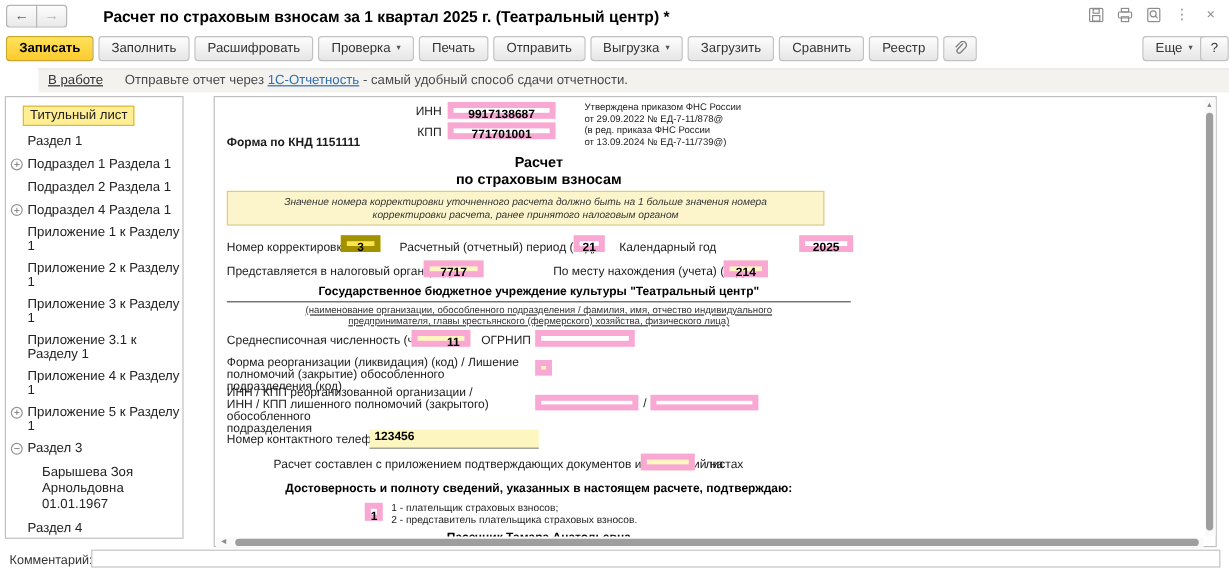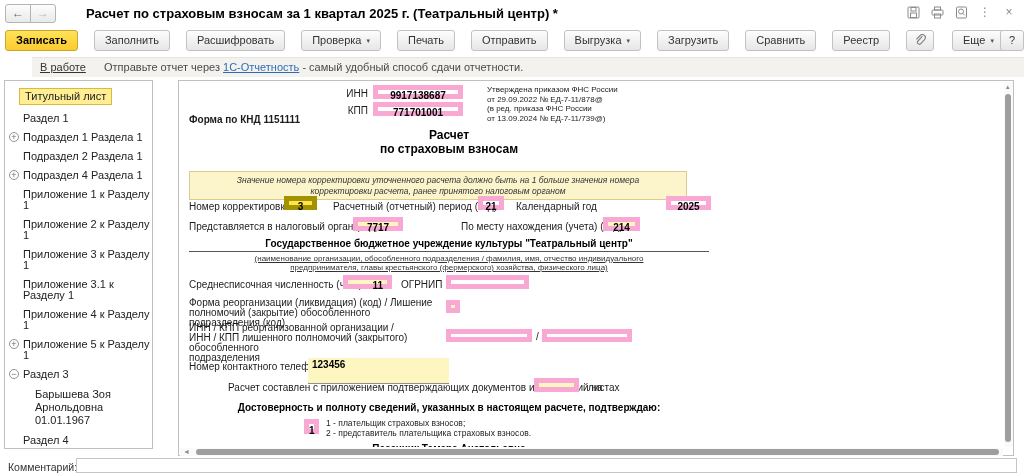--- a/index.html
+++ b/index.html
@@ -13,21 +13,21 @@
     font-size:12px; color:#5a6b80; cursor:pointer; }
   .navbtn.back { left:5px; border-radius:3px 0 0 3px; }
   .navbtn.fwd  { left:30px; border-radius:0 3px 3px 0; color:#b9b9b9; }
   .doc-title { position:absolute; left:86px; top:6px; font-size:13px; font-weight:bold; color:#000; }
   .winicons { position:absolute; right:8px; top:5px; display:flex; gap:10px; align-items:center; }
   .winicons .wi { width:14px; height:14px; display:flex; align-items:center; justify-content:center;
     color:#8c8c8c; font-size:12px; cursor:pointer; }
 
   
   .toolbar { position:absolute; left:0; top:28px; width:1024px; height:28px; background:#fff; }
-  .tb-left { position:absolute; left:5px; top:2px; display:flex; gap:16px; }
+  .tb-left { position:absolute; left:5px; top:2px; display:flex; gap:4px; }
   .btn { height:21px; padding:0 10px; border:1px solid #c2c2c2; border-radius:3px;
     background:linear-gradient(#fdfdfd,#e6e6e6); font-size:11px; line-height:19px;
     color:#333; cursor:pointer; display:inline-flex; align-items:center; gap:5px; white-space:nowrap; }
   .btn .caret { font-size:7px; color:#555; }
   .btn.primary { background:linear-gradient(#ffe25a,#fccb2e); border-color:#c9a62d;
     font-weight:bold; color:#000; }
   .btn.iconbtn { padding:0 7px; }
   .btn.more { position:absolute; left:952px; top:2px; }
   .btn.help { position:absolute; left:1000px; top:2px; padding:0 8px; }
 
@@ -60,27 +60,27 @@
   .lbl { position:absolute; font-size:10px; color:#1c1c1c; white-space:nowrap; }
   .fbox { position:absolute; border:5px solid #f9a8d4; background:#fff; font-size:10px;
     font-weight:bold; text-align:center; line-height:12px; color:#000; }
   .fbox.pale { background:#fdf6c0; }
   .fbox.bright { background:#ffe34a; border-color:#a39200; }
   .approval { position:absolute; left:307px; top:3px; font-size:8px; line-height:9.5px; color:#222; }
   .formtitle { position:absolute; left:9px; top:46px; width:520px; text-align:center;
     font-size:12px; font-weight:bold; line-height:14px; color:#000; }
   .notice { position:absolute; left:9px; top:77px; width:498px; background:#fcf5cc;
     border:1px solid #d9cd8e; padding:3px 24px; font-size:8.5px; font-style:italic;
-    text-align:center; color:#333; line-height:10.5px;margin-top:12px; }
+    text-align:center; color:#333; line-height:10.5px; }
   .orgname { position:absolute; left:9px; top:156px; width:520px; text-align:center;
     font-size:10px; font-weight:bold; color:#000; }
   .orgrule { position:absolute; left:9px; top:169px; width:520px; border-top:1px solid #555; }
   .orgcaption { position:absolute; left:9px; top:172px; width:520px; text-align:center;
     font-size:8px; line-height:9px; color:#333;text-decoration:underline; }
-  .phone-field { position:absolute; left:128px; top:276px; width:141px; height:26px;
+  .phone-field { position:absolute; left:128px; top:276px; width:141px; height:16px;
     background:#fdf6c0; border-bottom:1px solid #8f8f8f; font-size:10px; font-weight:bold;
     padding-left:4px; line-height:13px; color:#000; }
   .confirm-title { position:absolute; left:9px; top:320px; width:520px; text-align:center;
     font-size:10px; font-weight:bold; color:#000; }
   .confirm-opts { position:absolute; left:146px; top:336px; font-size:8.5px;
     line-height:10px; color:#222; }
   .signatory { position:absolute; left:9px; top:361px; width:520px; text-align:center;
     font-size:10px; font-weight:bold; color:#000; }
 
   

